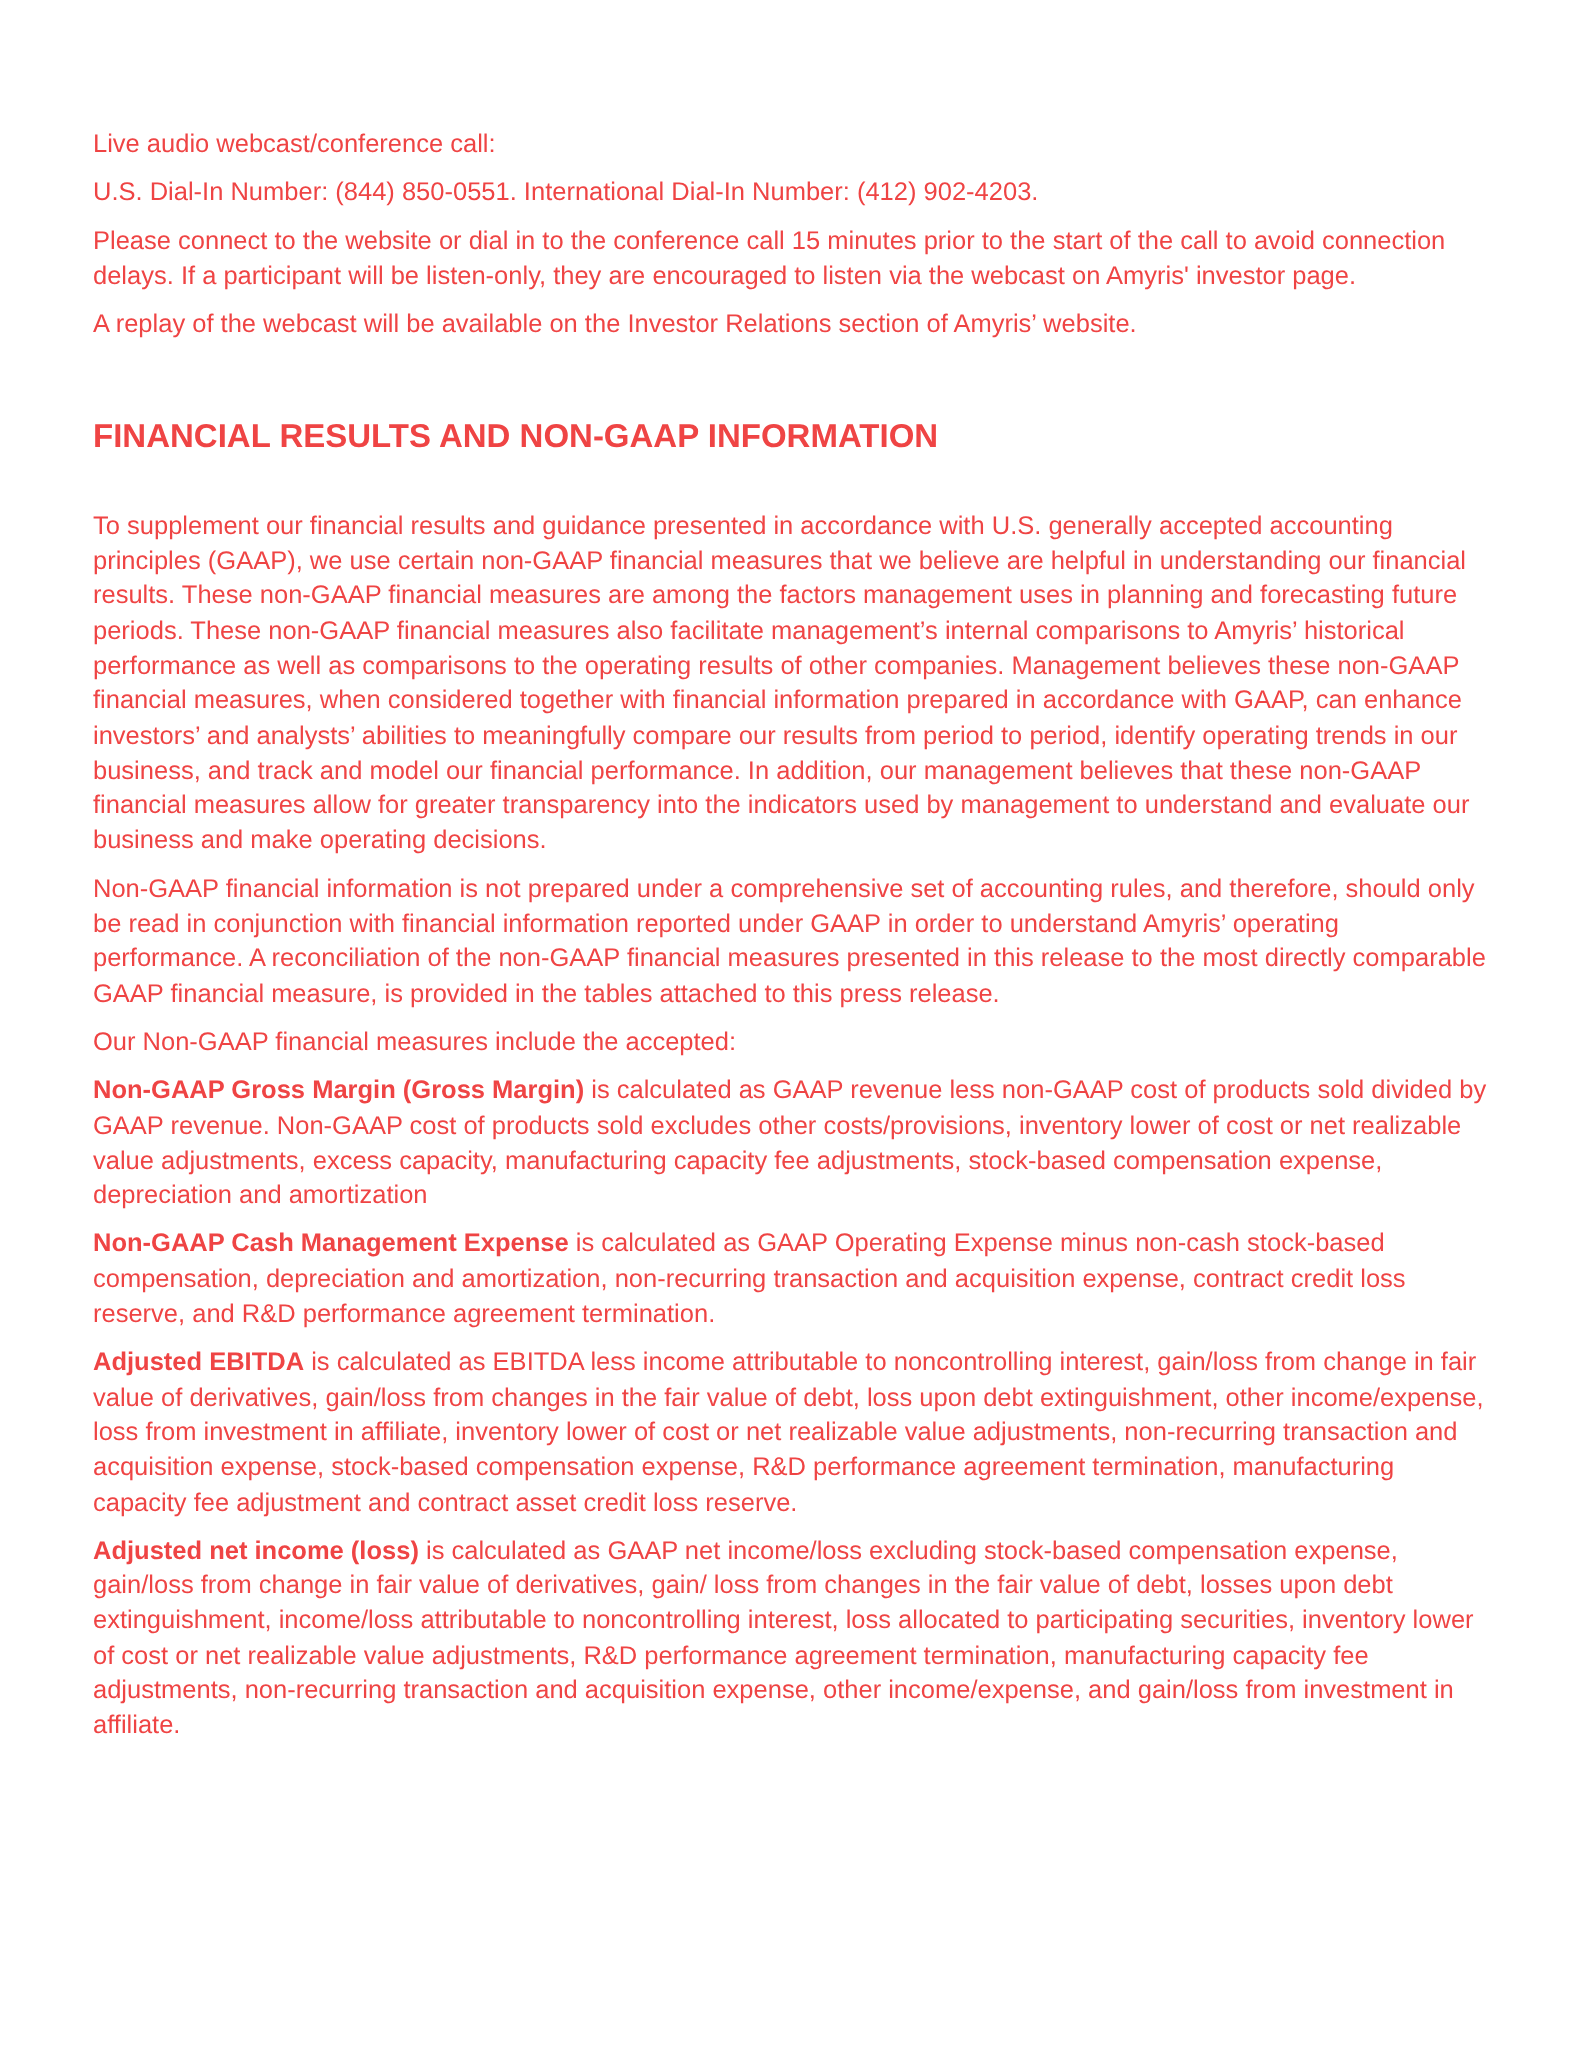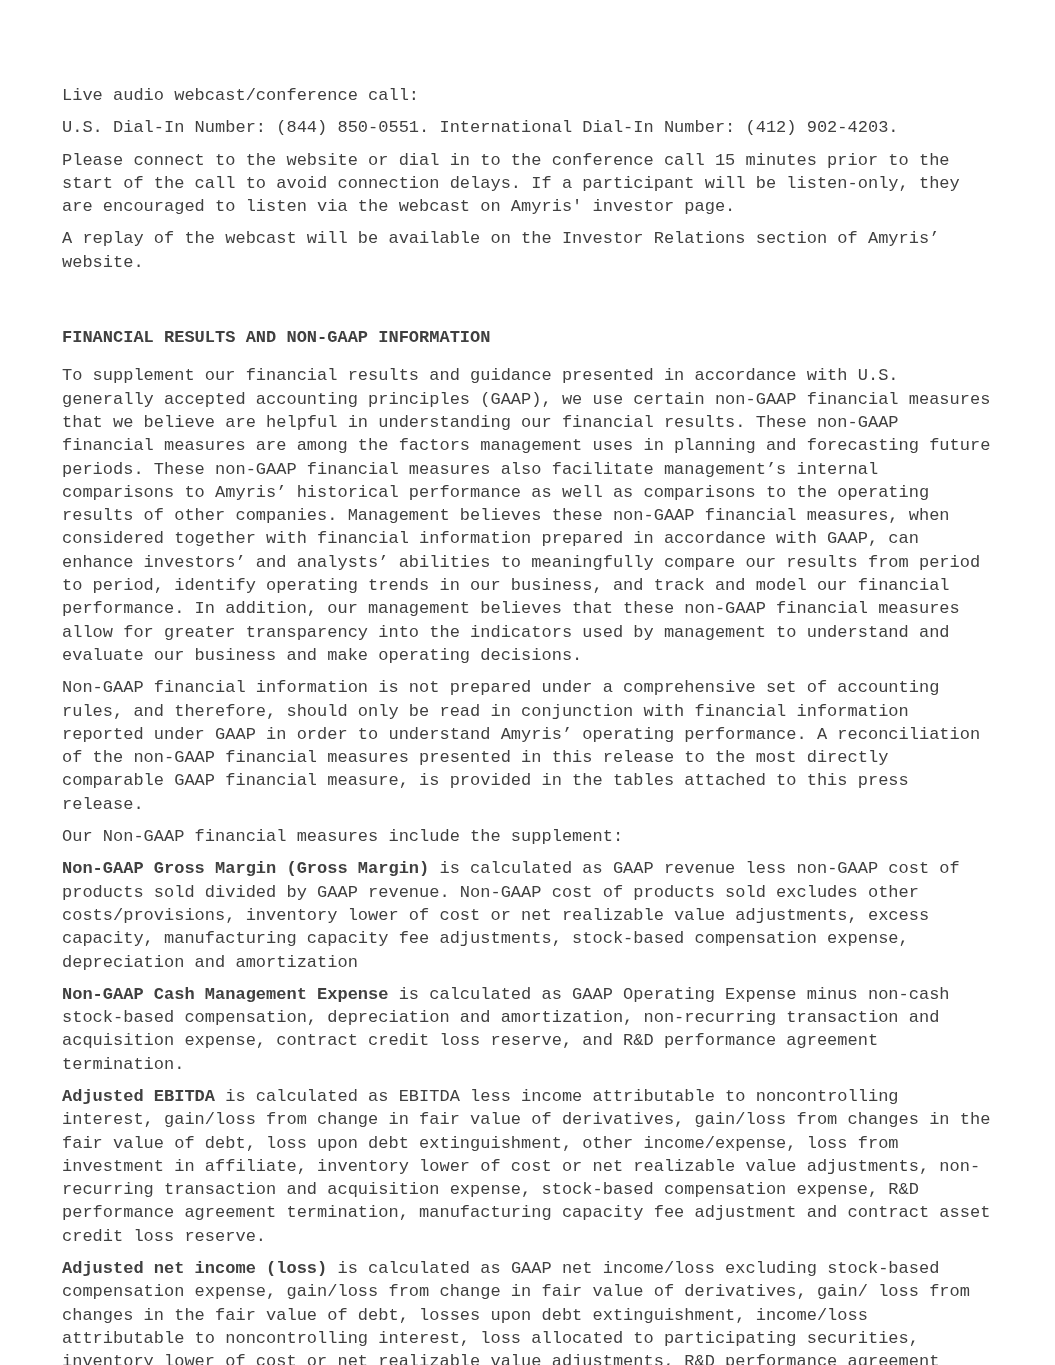--- a/index.html
+++ b/index.html
@@ -1,42 +1,42 @@
 <!DOCTYPE html>
 <html><head>
 <meta charset="utf-8">
 <style>
   html, body { margin: 0; padding: 0; background: #ffffff; }
   .page {
     position: relative;
     width: 1055px;
     height: 1365px;
     background: #ffffff;
-    color: #404040;
-    font-family: Liberation Mono, monospace;
+    color: #ef4444;
+    font-family: Liberation Sans, sans-serif;
     overflow: hidden;
   }
   .content {
     position: absolute;
     top: 0;
     left: 62px;
     width: 929px;
     padding-top: 84px;
   }
   .content p {
     font-size: 17px;
     line-height: 23.3px;
     margin: 0 0 9px 0;
     text-align: left;
   }
   .content h2 {
-    font-size: 17px;
+    font-size: 22px;
     line-height: 23.3px;
     font-weight: bold;
-    margin: 52px 0 15px 0;
+    margin: 52px 0 36px 0;
   }
   .line { display: block; }
   strong { font-weight: bold; }
 </style>
 </head>
 <body>
 
 <div class="page">
   <div class="content">
 
@@ -54,21 +54,21 @@
 
     <p>
       <strong></strong><span>To supplement our financial results and guidance presented in accordance with U.S. generally accepted accounting principles (GAAP), we use certain non-GAAP financial measures that we believe are helpful in understanding our financial results. These non-GAAP financial measures are among the factors management uses in planning and forecasting future periods. These non-GAAP financial measures also facilitate management’s internal comparisons to Amyris’ historical performance as well as comparisons to the operating results of other companies. Management believes these non-GAAP financial measures, when considered together with financial information prepared in accordance with GAAP, can enhance investors’ and analysts’ abilities to meaningfully compare our results from period to period, identify operating trends in our business, and track and model our financial performance. In addition, our management believes that these non-GAAP financial measures allow for greater transparency into the indicators used by management to understand and evaluate our business and make operating decisions.</span>
     </p>
 
     <p>
       <strong></strong><span>Non-GAAP financial information is not prepared under a comprehensive set of accounting rules, and therefore, should only be read in conjunction with financial information reported under GAAP in order to understand Amyris’ operating performance. A reconciliation of the non-GAAP financial measures presented in this release to the most directly comparable GAAP financial measure, is provided in the tables attached to this press release.</span>
     </p>
 
     <p>
-      <strong></strong><span>Our Non-GAAP financial measures include the supplement:</span>
+      <strong></strong><span>Our Non-GAAP financial measures include the accepted:</span>
     </p>
 
     <p>
       <strong>Non-GAAP Gross Margin (Gross Margin)</strong><span> is calculated as GAAP revenue less non-GAAP cost of products sold divided by GAAP revenue. Non-GAAP cost of products sold excludes other costs/provisions, inventory lower of cost or net realizable value adjustments, excess capacity, manufacturing capacity fee adjustments, stock-based compensation expense, depreciation and amortization</span>
     </p>
 
     <p>
       <strong>Non-GAAP Cash Management Expense</strong><span> is calculated as GAAP Operating Expense minus non-cash stock-based compensation, depreciation and amortization, non-recurring transaction and acquisition expense, contract credit loss reserve, and R&amp;D performance agreement termination.</span>
     </p>
 

